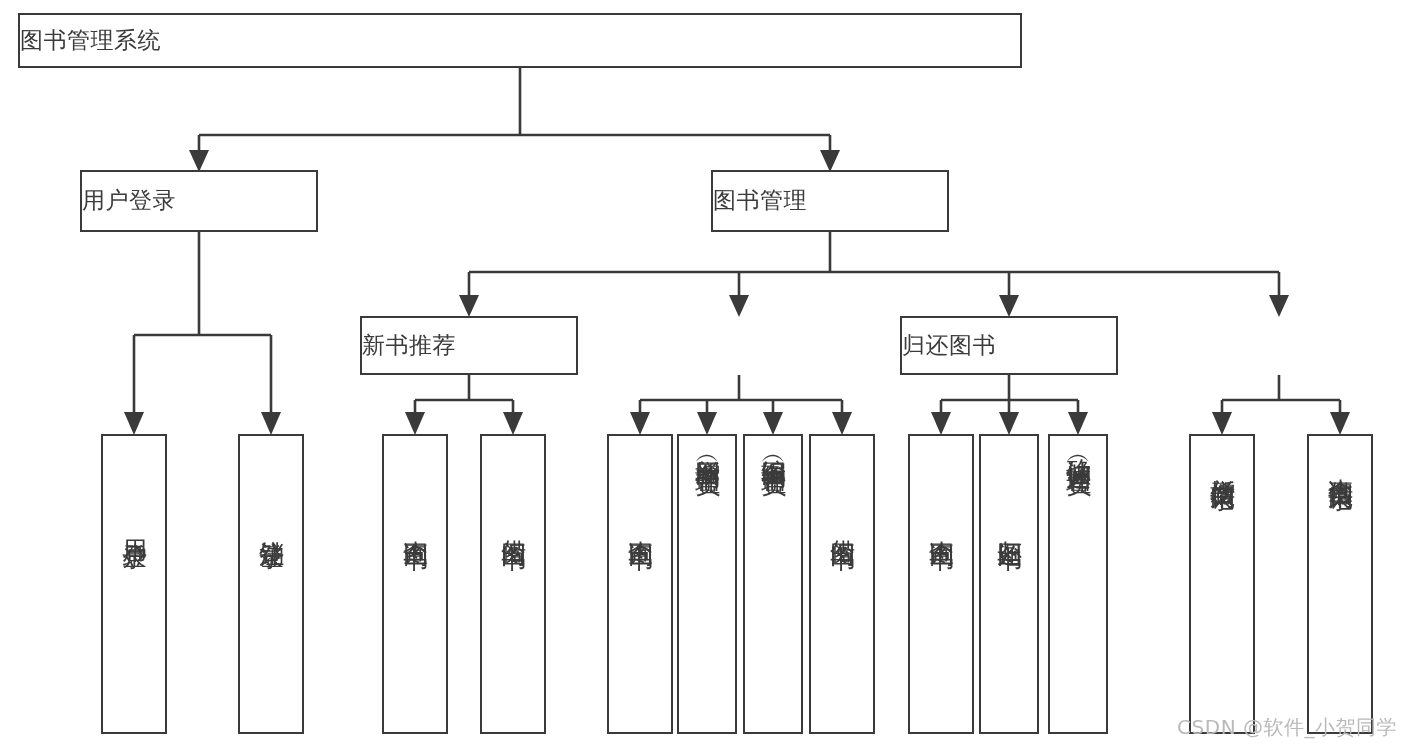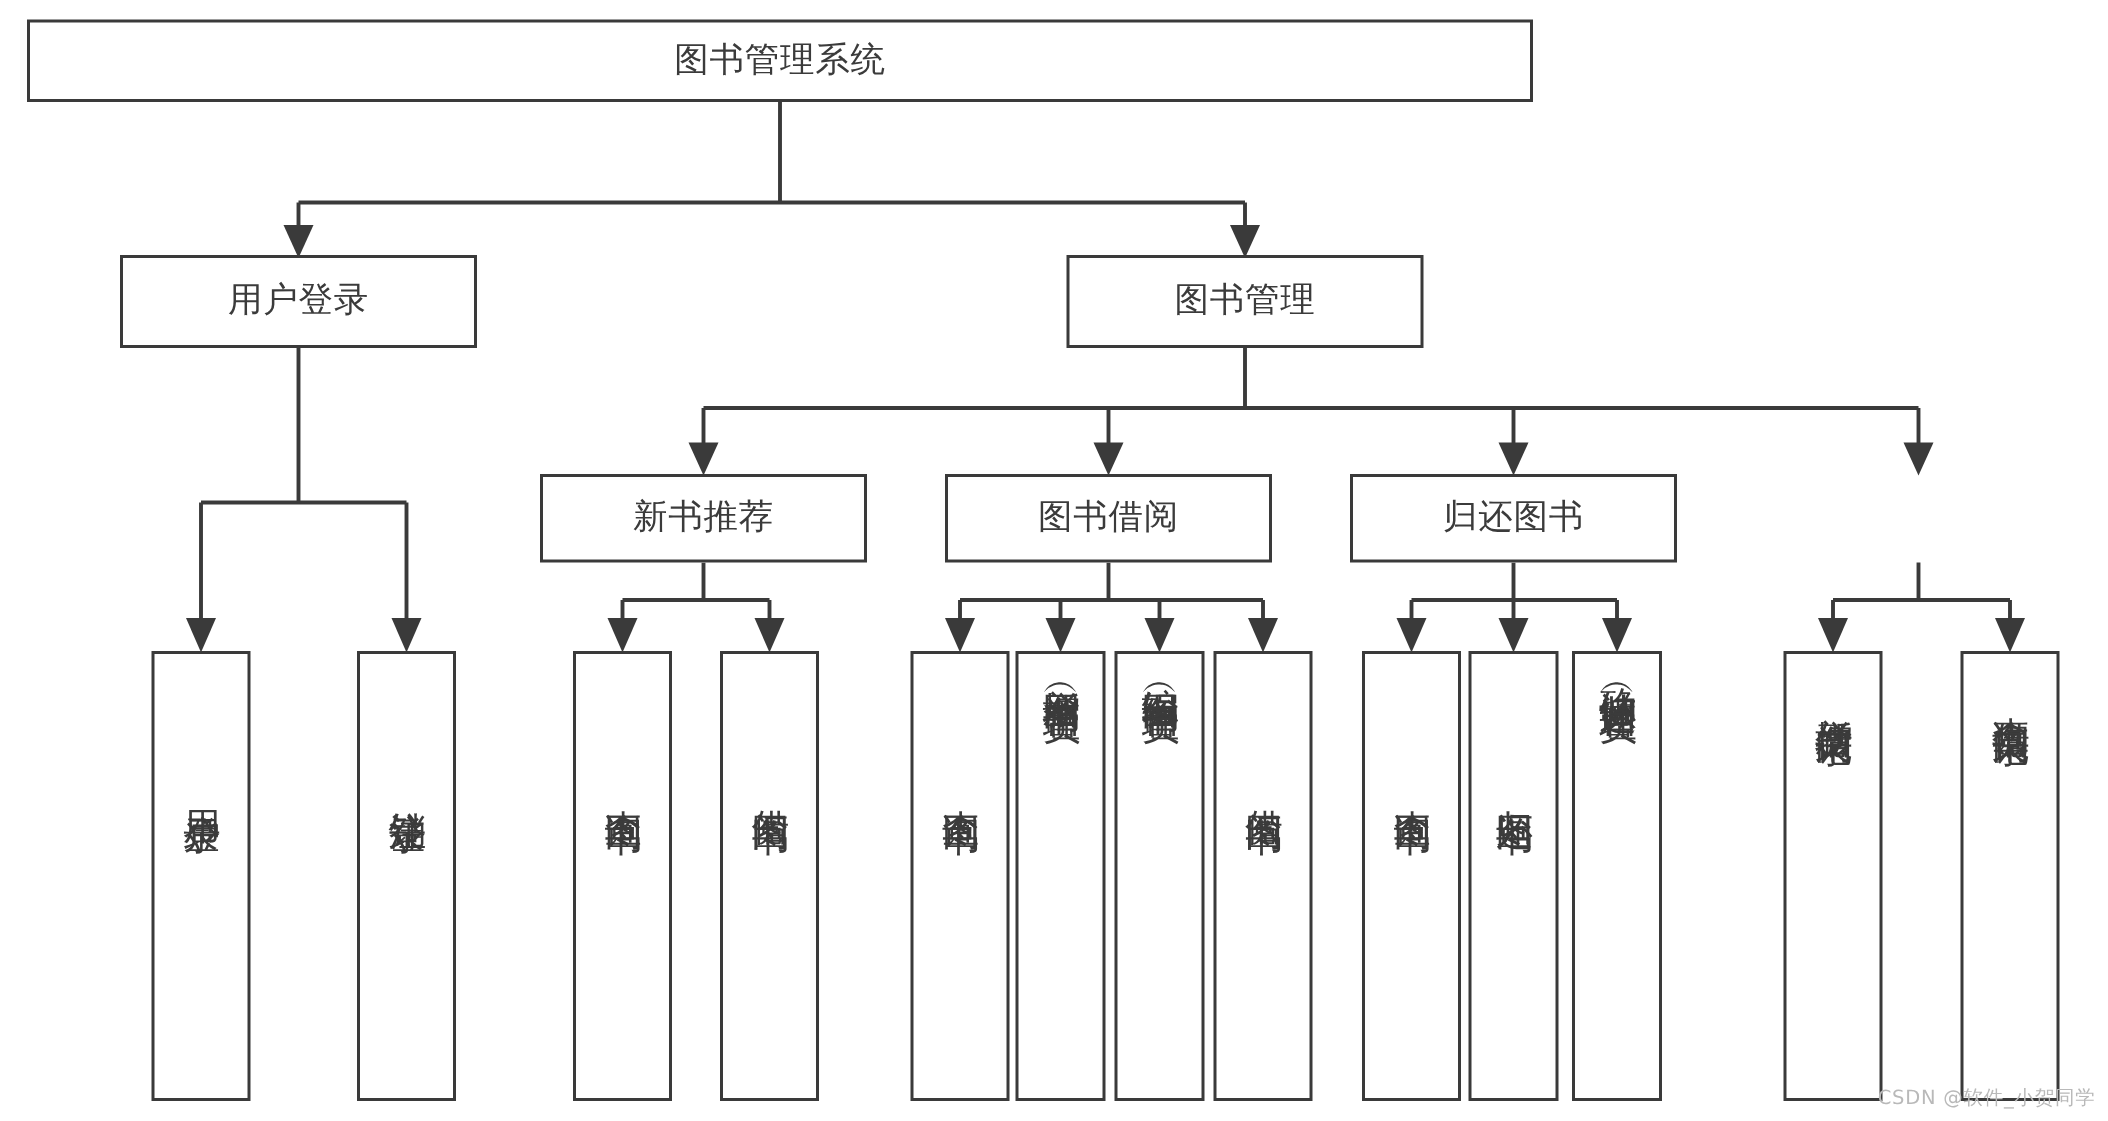--- a/index.html
+++ b/index.html
@@ -26,21 +26,21 @@
     height: 747px;
     pointer-events: none;
   }
   .node {
     position: absolute;
     box-sizing: border-box;
     border: 2.5px solid #3a3a3a;
     background: #ffffff;
     display: flex;
     align-items: center;
-    justify-content: center;
+    justify-content: flex-start;
     color: #3b3b3b;
   }
   .node .node-label {
     display: block;
     text-align: center;
     line-height: 1.18;
     letter-spacing: 0.5px;
   }
   
   .node.horiz .node-label {
@@ -68,21 +68,21 @@
     align-items: flex-start;
     padding-top: 3px;
   }
   .node.vert.centered .node-label {
     margin-top: 78px;
   }
   #watermark {
     position: absolute;
     right: 8px;
     bottom: 6px;
-    font-size: 13px;
+    font-size: 20px;
     color: #b9b9b9;
     letter-spacing: 0.5px;
     white-space: nowrap;
     user-select: none;
   }
 </style>
 </head>
 <body>
 
 <div id="diagram-canvas">
@@ -174,23 +174,20 @@
   </div>
 
   <div class="node horiz" style="left:360px; top:316px; width:218px; height:59px;">
     <span class="node-label">新书推荐</span>
   </div>
 
   <div class="node horiz" style="left:711px; top:170px; width:238px; height:62px;">
     <span class="node-label">图书管理</span>
   </div>
 
-  <div class="node horiz" style="left:630px; top:316px; width:218px; height:59px;">
-    <span class="node-label">图书借阅</span>
-  </div>
 
   <div class="node horiz" style="left:900px; top:316px; width:218px; height:59px;">
     <span class="node-label">归还图书</span>
   </div>
 
 
   <div class="node vert centered" style="left:101px; top:434px; width:66px; height:300px;">
     <span class="node-label">用户登录</span>
   </div>
 

